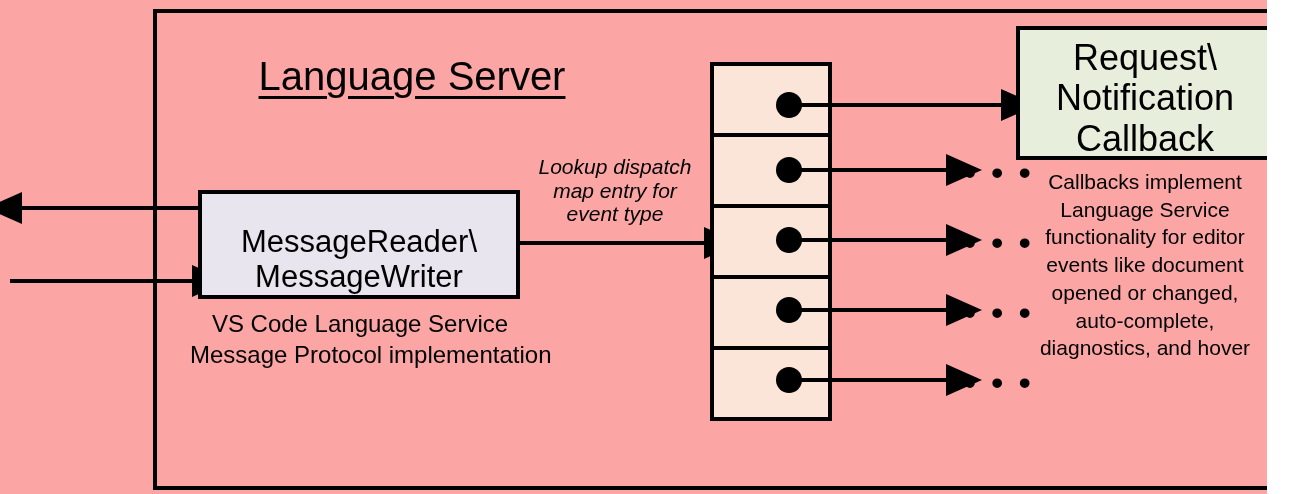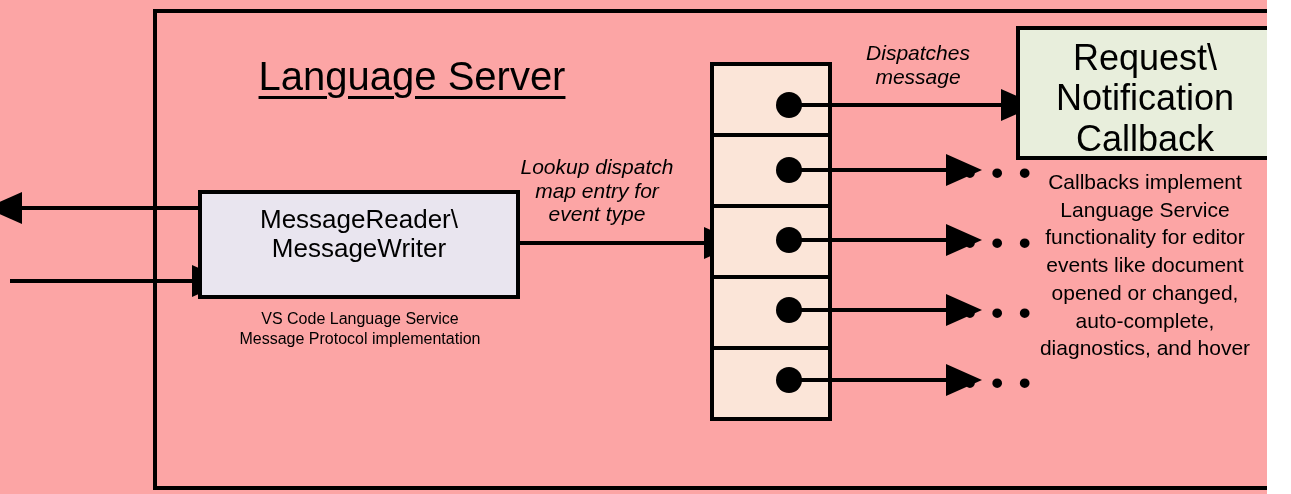--- a/index.html
+++ b/index.html
@@ -32,22 +32,22 @@
     color: #000;
   }
   .italic { font-style: italic; }
   #title {
     font-size: 40px;
     letter-spacing: 0px;
     text-decoration: underline;
     text-underline-offset: 6px;
     text-decoration-thickness: 3px;
   }
-  #mrw-label { font-size: 26px; }
-  #mrw-caption { font-size: 16px; }
+  #mrw-label { font-size: 31px; margin-top: 20px; }
+  #mrw-caption { font-size: 24px; }
   #rpc-label { font-size: 21px; }
   #lookup-label { font-size: 21px; }
   #dispatches-label { font-size: 21px; }
   #rnc-label { font-size: 36px; }
   #callbacks-desc { font-size: 21px; }
   #dispatch-caption { font-size: 21px; }
   .ellipsis {
     position: absolute;
     font-size: 34px;
     letter-spacing: 3px;
@@ -106,26 +106,24 @@
 
   <div class="txt" id="title" style="left:232px; top:54px; width:360px;">Language Server</div>
 
 
   <div class="txt" id="mrw-label" style="left:204px; top:205px; width:310px;">MessageReader\
 MessageWriter</div>
 
   <div class="txt" id="mrw-caption" style="left:190px; top:309px; width:340px; line-height:1.28;">VS Code Language Service
 Message Protocol implementation</div>
 
-  <div class="txt italic" id="lookup-label" style="left:502px; top:155px; width:190px;">Lookup dispatch
+  <div class="txt italic" id="lookup-label" style="left:520px; top:155px; width:190px;">Lookup dispatch
 map entry for
 event type</div>
 
-  <div class="txt italic" id="dispatches-label" style="left:838px; top:41px; width:160px;">Dispatches
-message</div>
 
 
   <div class="txt" id="rnc-label" style="left:1020px; top:38px; width:250px;">Request\
 Notification
 Callback</div>
 
   <div class="txt" id="callbacks-desc" style="left:1010px; top:168px; width:270px; line-height:1.32;">Callbacks implement
 Language Service
 functionality for editor
 events like document

